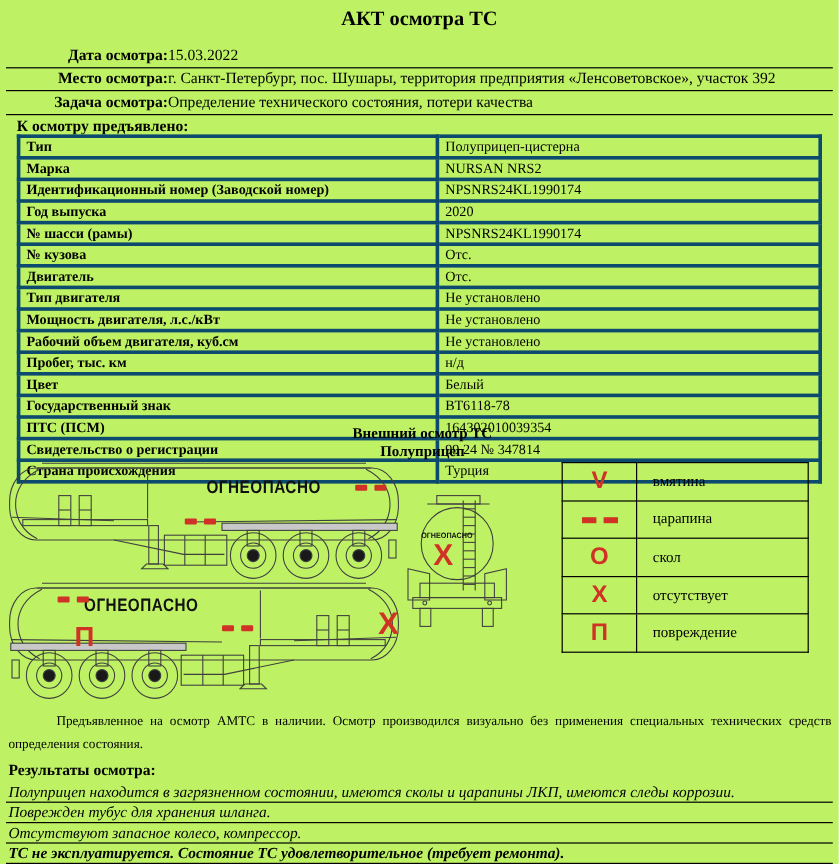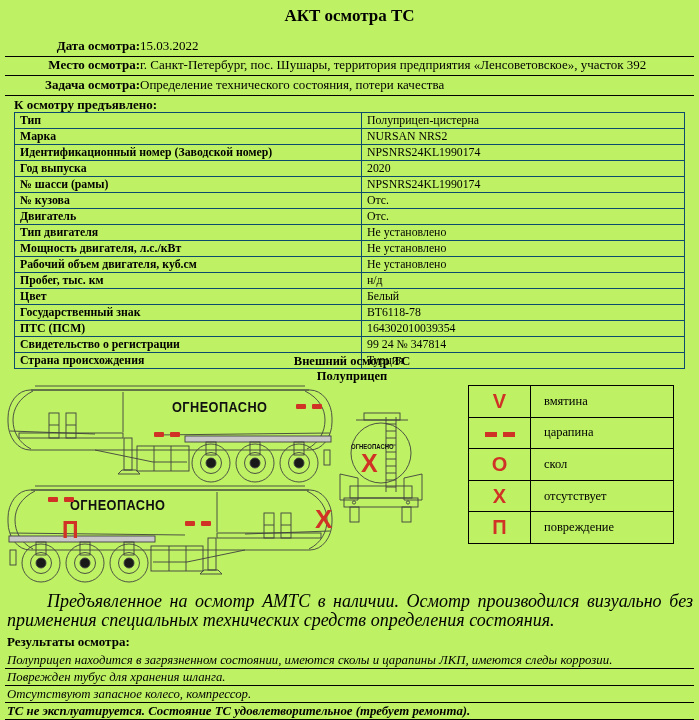--- a/index.html
+++ b/index.html
@@ -10,21 +10,21 @@
   .title{top:6px;left:0;width:100%;text-align:center;font-weight:bold;font-size:17px;}
 
   .info{top:37px;left:5px;width:689px;}
   .info-row{display:flex;height:19.6px;border-bottom:1.6px solid #000;box-sizing:border-box;align-items:flex-end;padding-bottom:2px;}
   .info-label{width:126px;font-weight:bold;font-size:13px;padding-left:9px;flex:none;text-align:right;}
   .info-value{font-size:13px;white-space:nowrap;}
 
   .sec-heading{left:14px;top:97px;font-weight:bold;font-size:13px;}
 
   table.veh{left:14px;top:112px;width:671px;border-collapse:collapse;table-layout:fixed;font-size:11.8px;position:absolute;}
-  table.veh td{border:1px solid #0c4a6e;height:13.8px;padding:0 0 0 5px;overflow:hidden;white-space:nowrap;vertical-align:middle;}
+  table.veh td{border:3px solid #0c4a6e;height:13.8px;padding:0 0 0 5px;overflow:hidden;white-space:nowrap;vertical-align:middle;}
   td.lbl{width:341px;font-weight:bold;}
 
   .fig-h1{left:260px;top:354px;width:184px;text-align:center;font-weight:bold;font-size:12.5px;}
   .fig-h2{left:260px;top:369px;width:184px;text-align:center;font-weight:bold;font-size:12.5px;}
 
   svg.draw{position:absolute;overflow:visible;}
   .s1{left:5px;top:384px;}
   .s2{left:5px;top:484px;}
   .s3{left:338px;top:412px;}
 
@@ -46,21 +46,21 @@
   .sc3{left:48px;top:497px;}
   .sc4{left:185px;top:521px;}
 
   table.legend{left:468px;top:385px;width:206px;height:159px;border-collapse:collapse;table-layout:fixed;position:absolute;}
   table.legend td{border:1.5px solid #000;vertical-align:middle;}
   td.leg-sym{width:59px;text-align:center;font-family:"Liberation Sans",sans-serif;font-weight:bold;font-size:20px;color:#d03326;}
   td.leg-label{font-size:12.5px;padding-left:13px;}
   .dash-lg{display:inline-flex;gap:6px;vertical-align:middle;}
   .dash-lg i{display:block;width:12px;height:5px;background:#d03326;}
 
-  .notes{left:7px;top:592px;width:686px;font-size:18px;line-height:19px;text-align:justify;text-indent:40px;font-style:italic;}
+  .notes{left:7px;top:592px;width:686px;font-size:11px;line-height:19px;text-align:justify;text-indent:40px;}
   .res-heading{left:7px;top:634px;font-weight:bold;font-size:13px;}
   .results{left:5px;top:652px;width:689px;}
   .res-line{height:17px;border-bottom:1.4px solid #000;box-sizing:border-box;font-style:italic;font-size:12.8px;
             padding:1px 0 0 2px;white-space:nowrap;overflow:hidden;}
   .res-line.bold{font-weight:bold;}
 </style>
 </head>
 <body>
 
 <div class="page">

